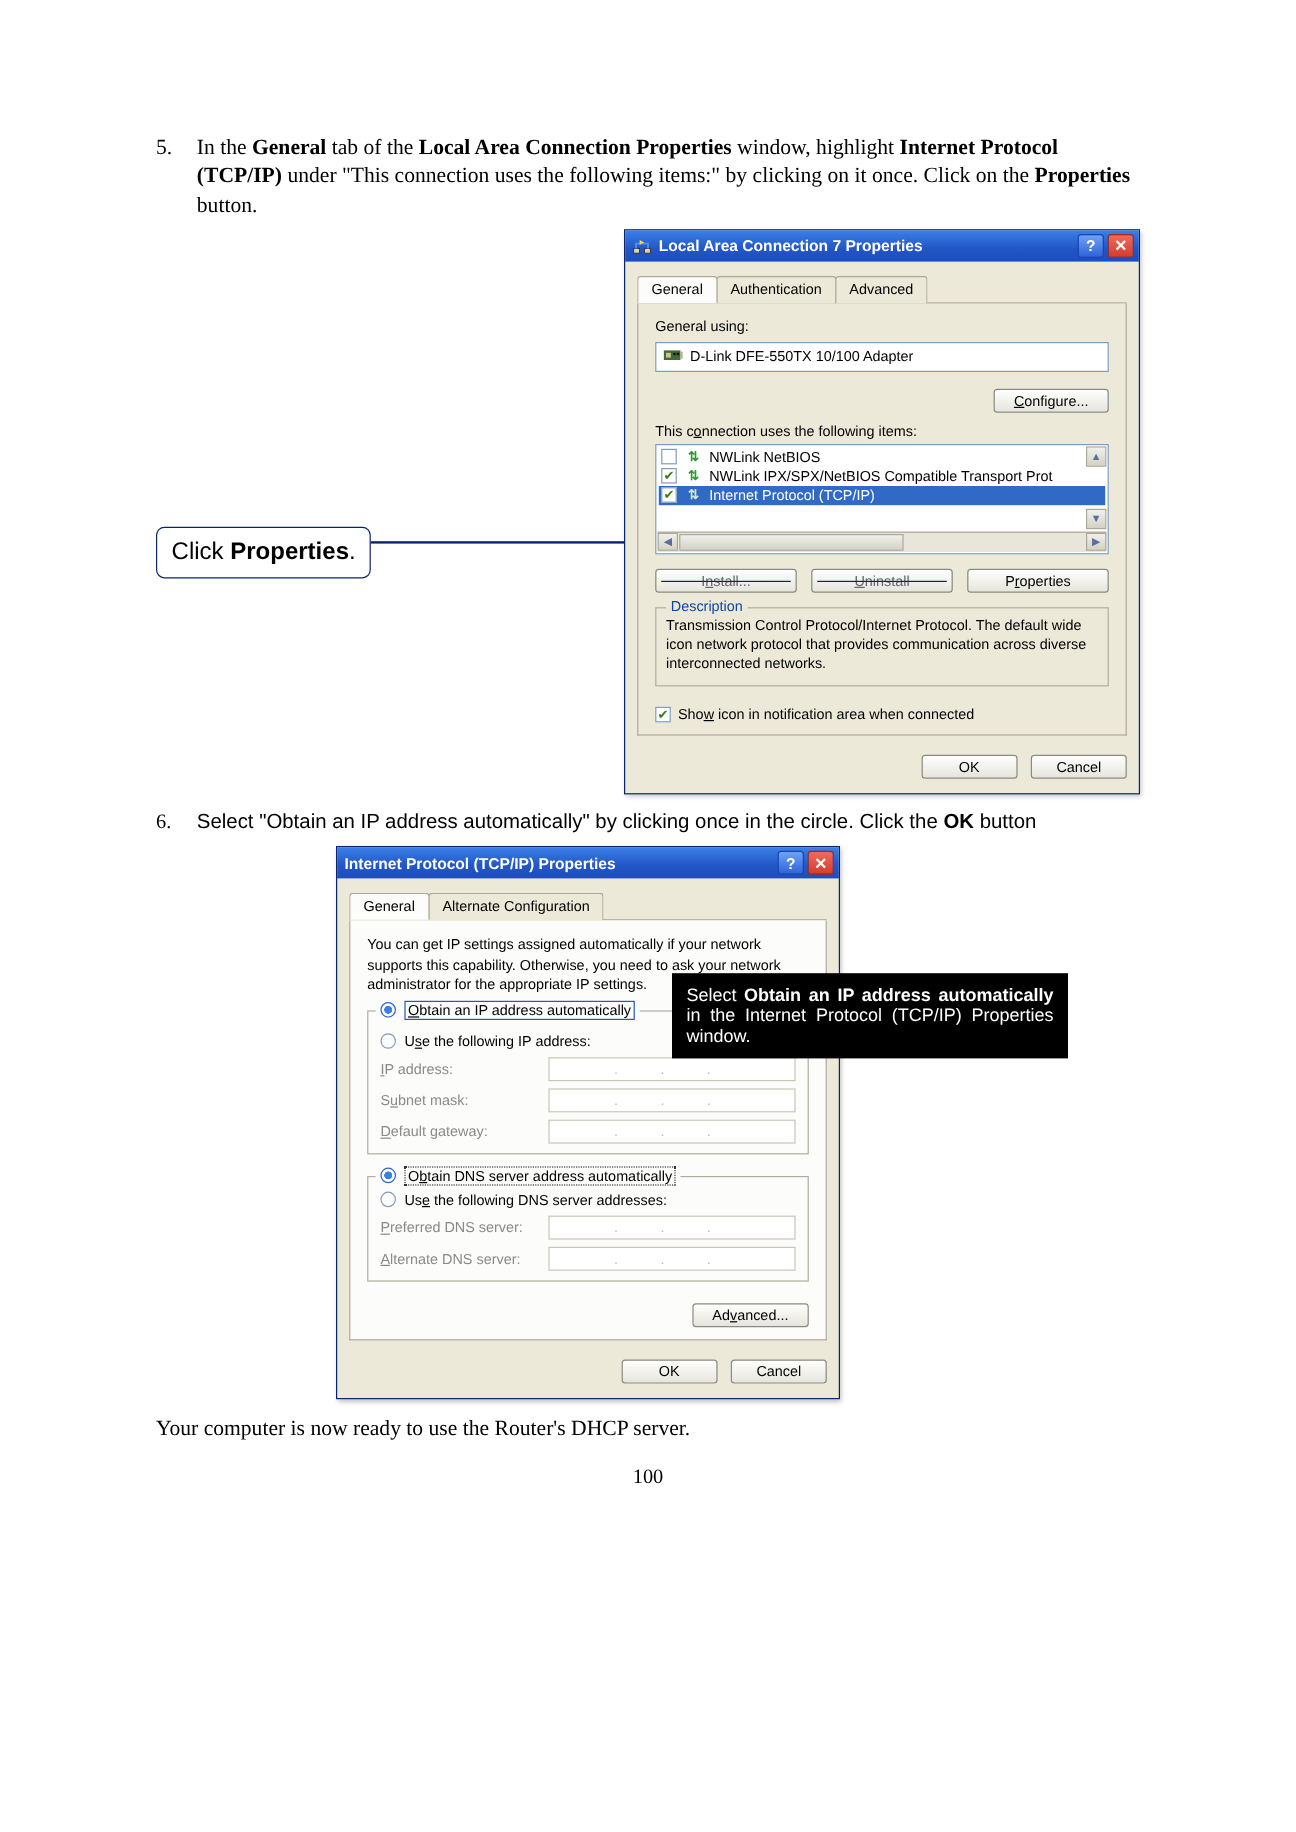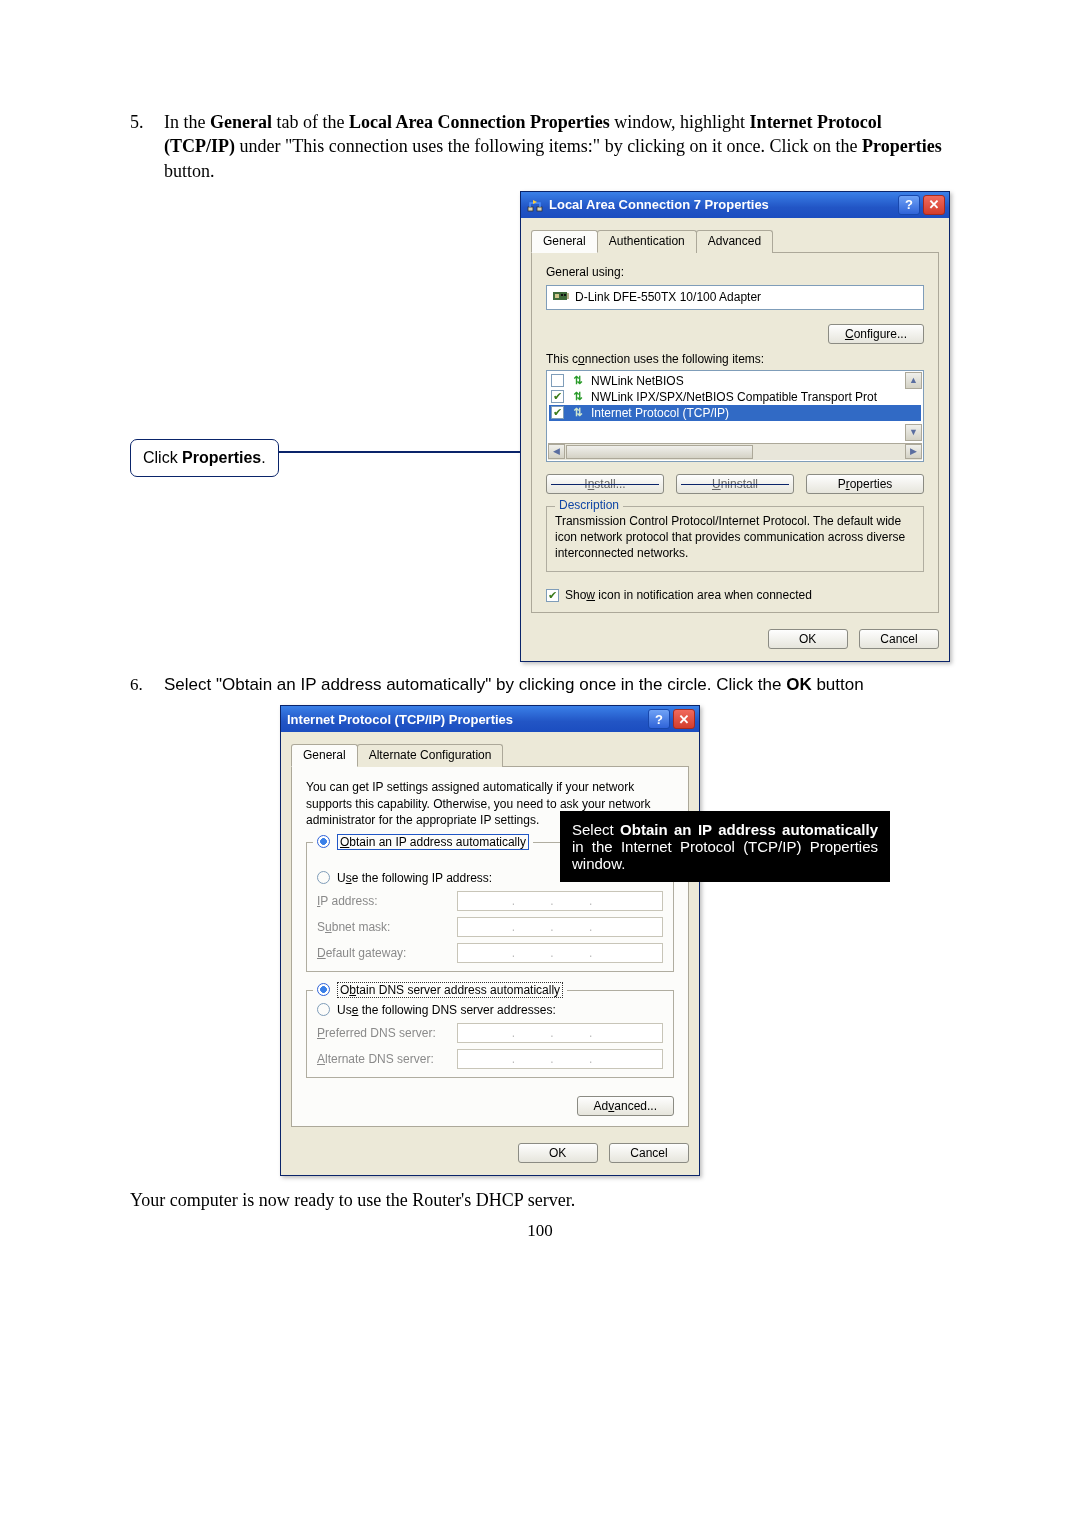--- a/index.html
+++ b/index.html
@@ -162,21 +162,21 @@
   
   .callout-wrap {
     display:flex; align-items:flex-start;
     margin: 8px 0 12px 0;
   }
   .callout-label {
     border:1.5px solid #0a246a;
     border-radius:7px;
     padding: 9px 12px;
     font-family: Arial, sans-serif;
-    font-size: 16px;
+    font-size: 20px;
     background:#fff;
     margin-top: 248px;
   }
   .callout-line {
     flex:1;
     display:flex; align-items:center;
     margin-top:260px;
   }
   .callout-line .hline {
     flex:1; height:0; border-top:2px solid #0a246a;
@@ -209,21 +209,21 @@
     flex:1; background:#fff; border:1px solid #c8c5b8; height:20px;
     display:flex; align-items:center; color:#bbb; justify-content:center;
   }
   .ip-dots { letter-spacing: 16px; color:#bbb;}
 
   .radio { width:13px; height:13px; border-radius:50%; border:1px solid #7f9db9; margin-right:7px; display:inline-flex;align-items:center;justify-content:center;}
   .radio.on { background: radial-gradient(circle, #3a80e8 0 40%, #fff 45% 100%); border-color:#2f63d8;}
   .dotted-focus { border:1px dotted #333; padding:0 2px;}
   .box-focus { border:1.5px solid #2056c6; padding:0 2px; }
 
-  .page-num { text-align:center; font-size:17px; margin-top:10px;}
+  .page-num { text-align:center; font-size:17px; margin-top:20px;}
   .closing { font-size:18px; margin-top:14px;}
 
   .arial { font-family: Arial, Helvetica, sans-serif; }
 </style>
 </head>
 <body>
 
 <div class="page">
 
   <div class="step-row">
@@ -362,21 +362,21 @@
             <div class="tab">Alternate Configuration</div>
           </div>
           <div class="tabpanel">
             <div style="font-size:12px; line-height:1.35;">You can get IP settings assigned automatically if your network supports this capability. Otherwise, you need to ask your network administrator for the appropriate IP settings.</div>
 
             <div class="groupbox" style="margin-top:14px;">
               <div style="display:flex; align-items:center; position:absolute; top:-9px; left:6px; background:#fcfcfa; padding:0 4px;">
                 <span class="radio on"></span>
                 <span class="box-focus"><span class="underline-accel">O</span>btain an IP address automatically</span>
               </div>
-              <div style="display:flex; align-items:center; margin-top:18px;">
+              <div style="display:flex; align-items:center; margin-top:8px;">
                 <span class="radio"></span>
                 <span>U<span class="underline-accel">s</span>e the following IP address:</span>
               </div>
               <div class="ip-line">
                 <span class="lbl"><span class="underline-accel">I</span>P address:</span>
                 <span class="ipinput">
                     <span class="ip-dots">. . .</span>
                   </span>
               </div>
               <div class="ip-line">

